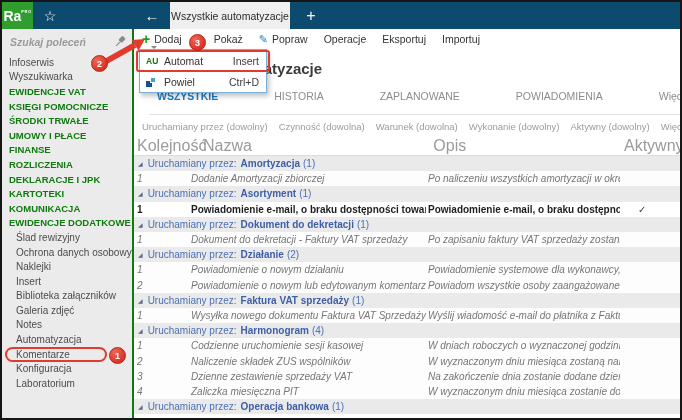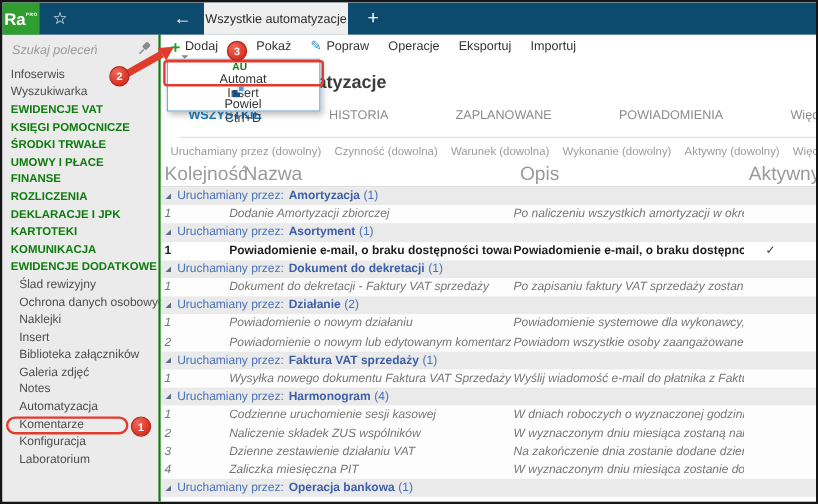--- a/index.html
+++ b/index.html
@@ -11,21 +11,21 @@
   .logo-tile{width:31px;height:27px;background:#2f9e2f;color:#fff;display:flex;align-items:center;justify-content:center;font-weight:bold;font-size:14px;position:relative;}
   .logo-tile sup{font-size:4px;font-weight:bold;position:relative;top:-4px;letter-spacing:.5px;}
   .star{width:34px;display:flex;align-items:center;justify-content:center;color:#fff;font-size:14px;}
   .back{position:absolute;left:138px;top:0;height:27px;width:24px;display:flex;align-items:center;justify-content:center;color:#fff;font-size:15px;}
   .top-tab{position:absolute;left:168px;top:0;height:27px;width:120px;background:#efefef;color:#2b2b2b;font-size:10.5px;display:flex;align-items:center;justify-content:center;}
   .newtab{position:absolute;left:296px;top:0;height:27px;width:26px;display:flex;align-items:center;justify-content:center;color:#fff;font-size:16px;font-weight:300;}
 
   
   .sidebar{position:absolute;left:0;top:27px;width:130px;height:389px;background:#ebebeb;}
   .search-row{height:26px;display:flex;align-items:center;padding:0 6px;}
-  .search-row input{flex:1;border:none;background:transparent;font-size:10.5px;color:#555;outline:none;min-width:0;}
+  .search-row input{flex:1;border:none;background:transparent;font-size:10.5px;color:#555;outline:none;min-width:0;font-weight:bold;}
   .search-row input::placeholder{color:#9a9a9a;font-style:italic;}
   .pin-icon{flex:0 0 auto;margin-left:2px;}
   .nav-row{height:14.6px;display:flex;align-items:center;font-size:10px;color:#4c4c4c;padding-left:7px;white-space:nowrap;cursor:default;}
   .nav-row.section{color:#0e7b0e;font-weight:bold;font-size:9.5px;}
   .nav-row.subitem{padding-left:14px;}
 
   .vline{position:absolute;left:130px;top:27px;width:2px;height:389px;background:#0e7b0e;}
 
   
   .main{position:absolute;left:132px;top:27px;width:548px;height:389px;background:#fff;}
@@ -57,21 +57,21 @@
   .row-group{background:#eaeaea;color:#4a71b8;padding-left:4px;}
   .row-group .expander{font-size:6px;color:#5a6b8c;margin-right:5px;}
   .row-group .g-name{font-weight:bold;color:#3d5fa8;margin:0 3px 0 4px;}
   .row-data{background:#fdfdfd;color:#767676;font-style:italic;}
   .row-data.active-row{background:#fff;color:#1e1e1e;font-style:normal;font-weight:bold;}
   .row-data .cell{overflow:hidden;text-overflow:clip;}
   .check{font-style:normal;font-weight:normal;color:#444;padding-left:18px;}
 
   
   .dropdown{position:absolute;left:137px;top:47px;width:128px;background:#fff;border:1px solid #76b0d8;box-shadow:2px 3px 5px rgba(0,0,0,.25);z-index:5;}
-  .dd-item{height:21px;display:flex;align-items:center;padding:0 7px 0 6px;font-size:10.5px;color:#333;flex-direction:column;}
+  .dd-item{height:21px;display:flex;align-items:center;padding:0 7px 0 6px;font-size:10.5px;color:#333;}
   .dd-icon{width:18px;flex:0 0 auto;display:flex;align-items:center;}
   .dd-icon .au{color:#0e7b0e;font-weight:bold;font-size:8.5px;letter-spacing:.2px;}
   .copy-icon{position:relative;width:10px;height:10px;}
   .copy-icon .sq1{position:absolute;left:0;bottom:0;width:6px;height:6px;background:#12528f;}
   .copy-icon .sq2{position:absolute;right:0;top:0;width:6px;height:6px;background:#4a9fd4;border:1px solid #fff;}
   .dd-label{flex:1;}
   .dd-shortcut{color:#3c3c3c;}
 
   
   .ann{z-index:10;}
@@ -269,21 +269,21 @@
           <span class="cell col-active check"></span>
         </div>
         <div class="row row-data">
           <span class="cell col-order">2</span>
           <span class="cell col-name">Naliczenie składek ZUS wspólników</span>
           <span class="cell col-desc">W wyznaczonym dniu miesiąca zostaną nalic...</span>
           <span class="cell col-active check"></span>
         </div>
         <div class="row row-data">
           <span class="cell col-order">3</span>
-          <span class="cell col-name">Dzienne zestawienie działaniu VAT</span>
+          <span class="cell col-name">Dzienne zestawienie sprzedaży VAT</span>
           <span class="cell col-desc">Na zakończenie dnia zostanie dodane dzienn...</span>
           <span class="cell col-active check"></span>
         </div>
         <div class="row row-data">
           <span class="cell col-order">4</span>
           <span class="cell col-name">Zaliczka miesięczna PIT</span>
           <span class="cell col-desc">W wyznaczonym dniu miesiąca zostanie doda...</span>
           <span class="cell col-active check"></span>
         </div>
         <div class="row row-group">

